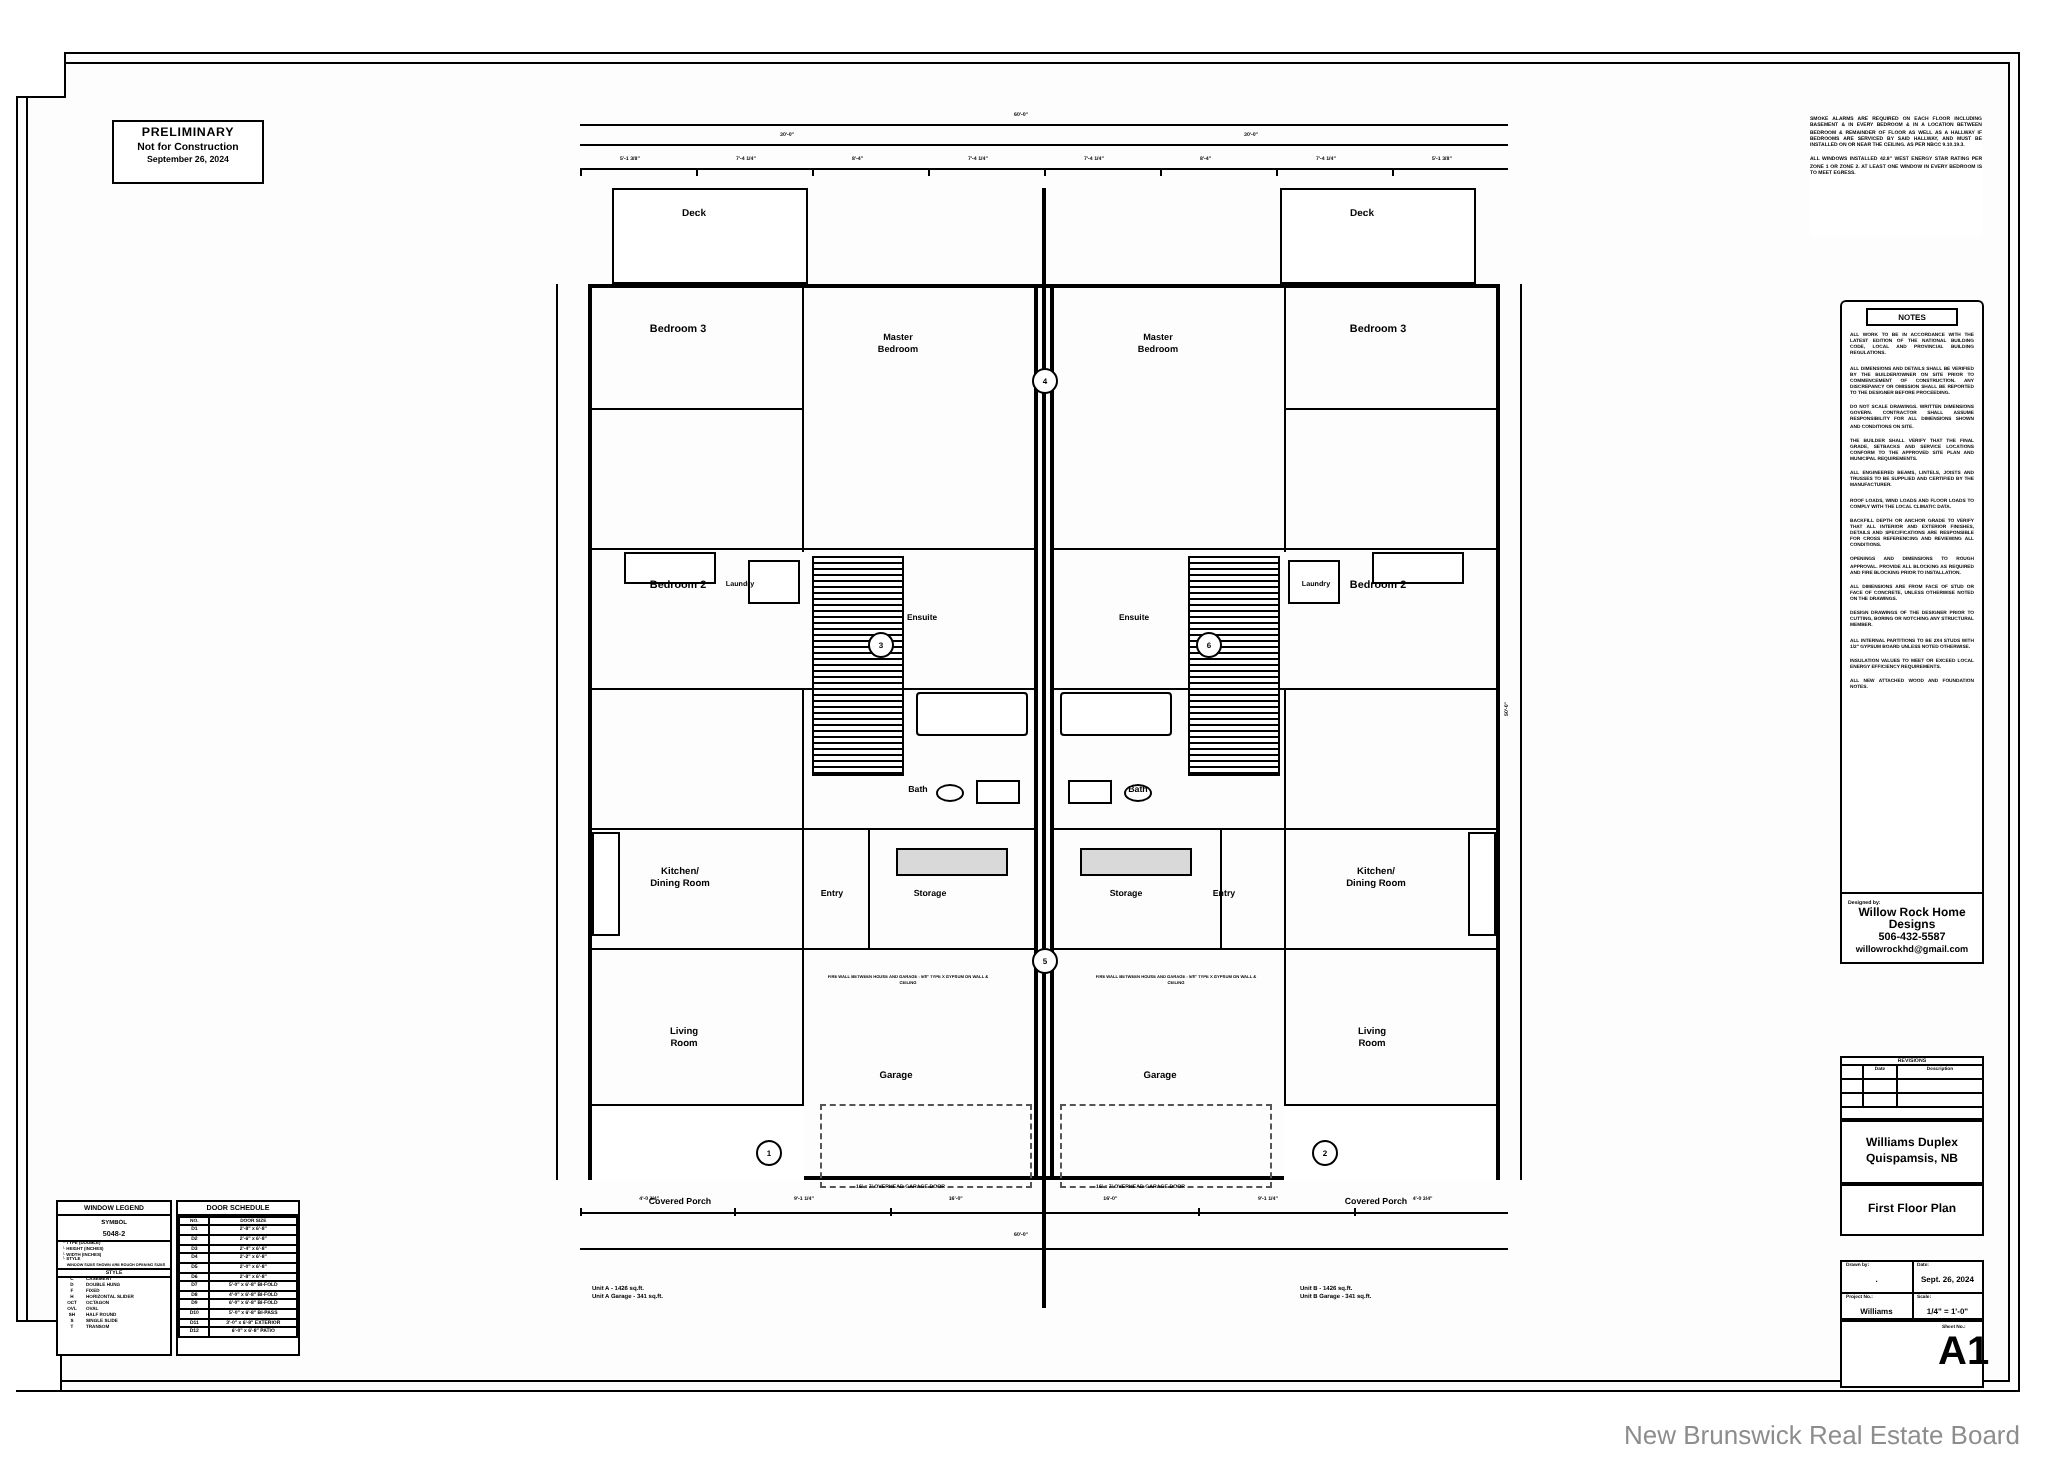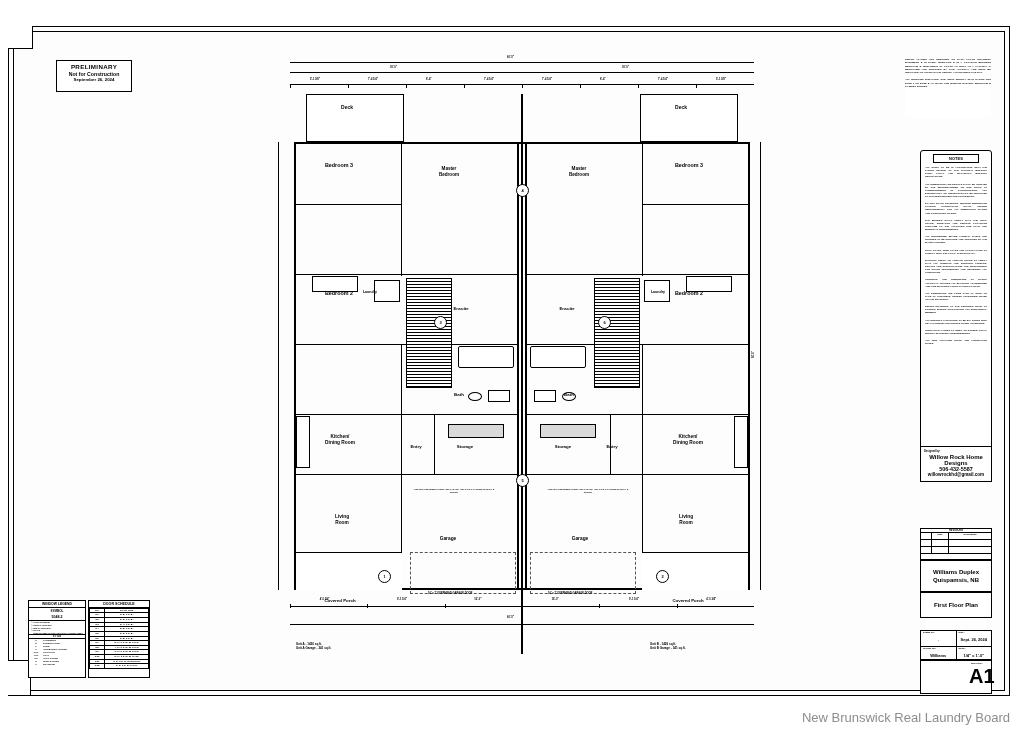--- a/index.html
+++ b/index.html
@@ -496,13 +496,13 @@
       <div>Unit A Garage - 341 sq.ft.</div>
     </div>
     <div class="areanote" style="left:368px;top:584px;">
       <div>Unit B - 1426 sq.ft.</div>
       <div>Unit B Garage - 341 sq.ft.</div>
     </div>
   </div>
 
 </div>
 
-<div id="watermark">New Brunswick Real Laundry Board</div>
+<div id="watermark">New Brunswick Real Estate Board</div>
 
 </body></html>

